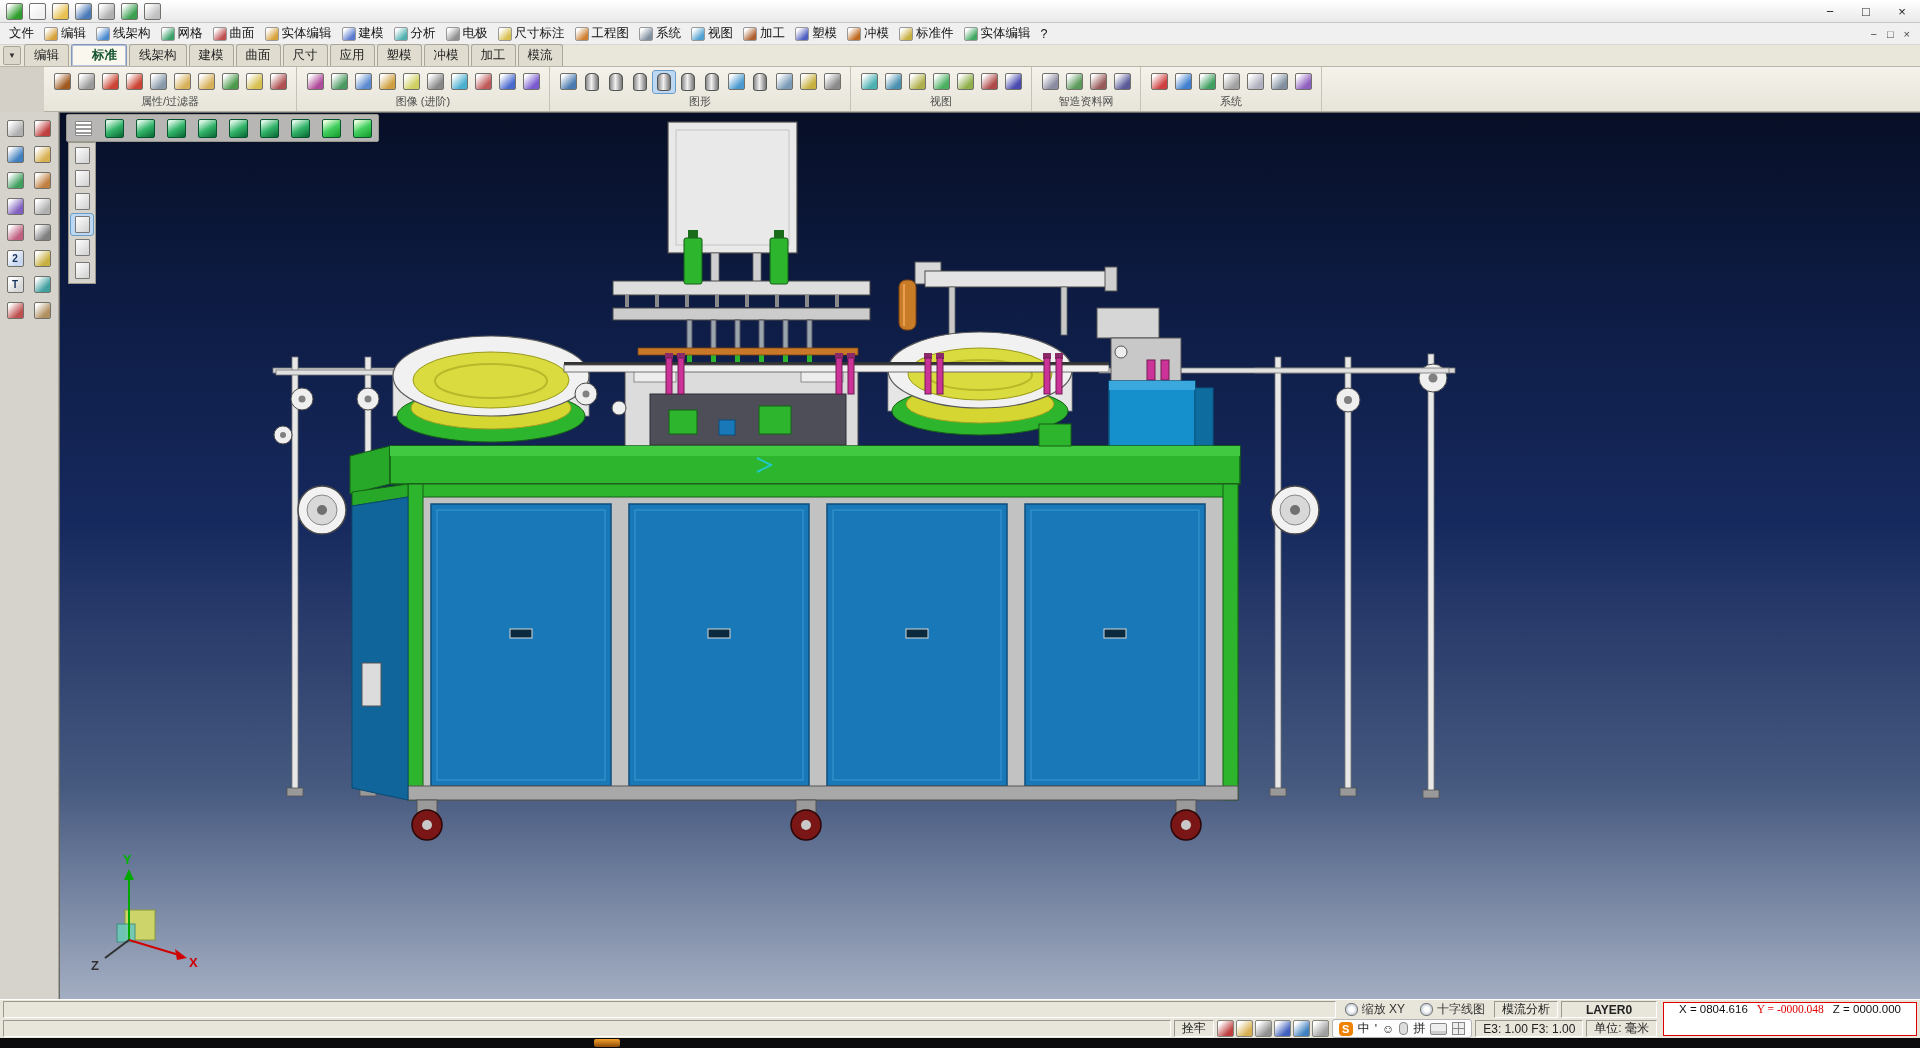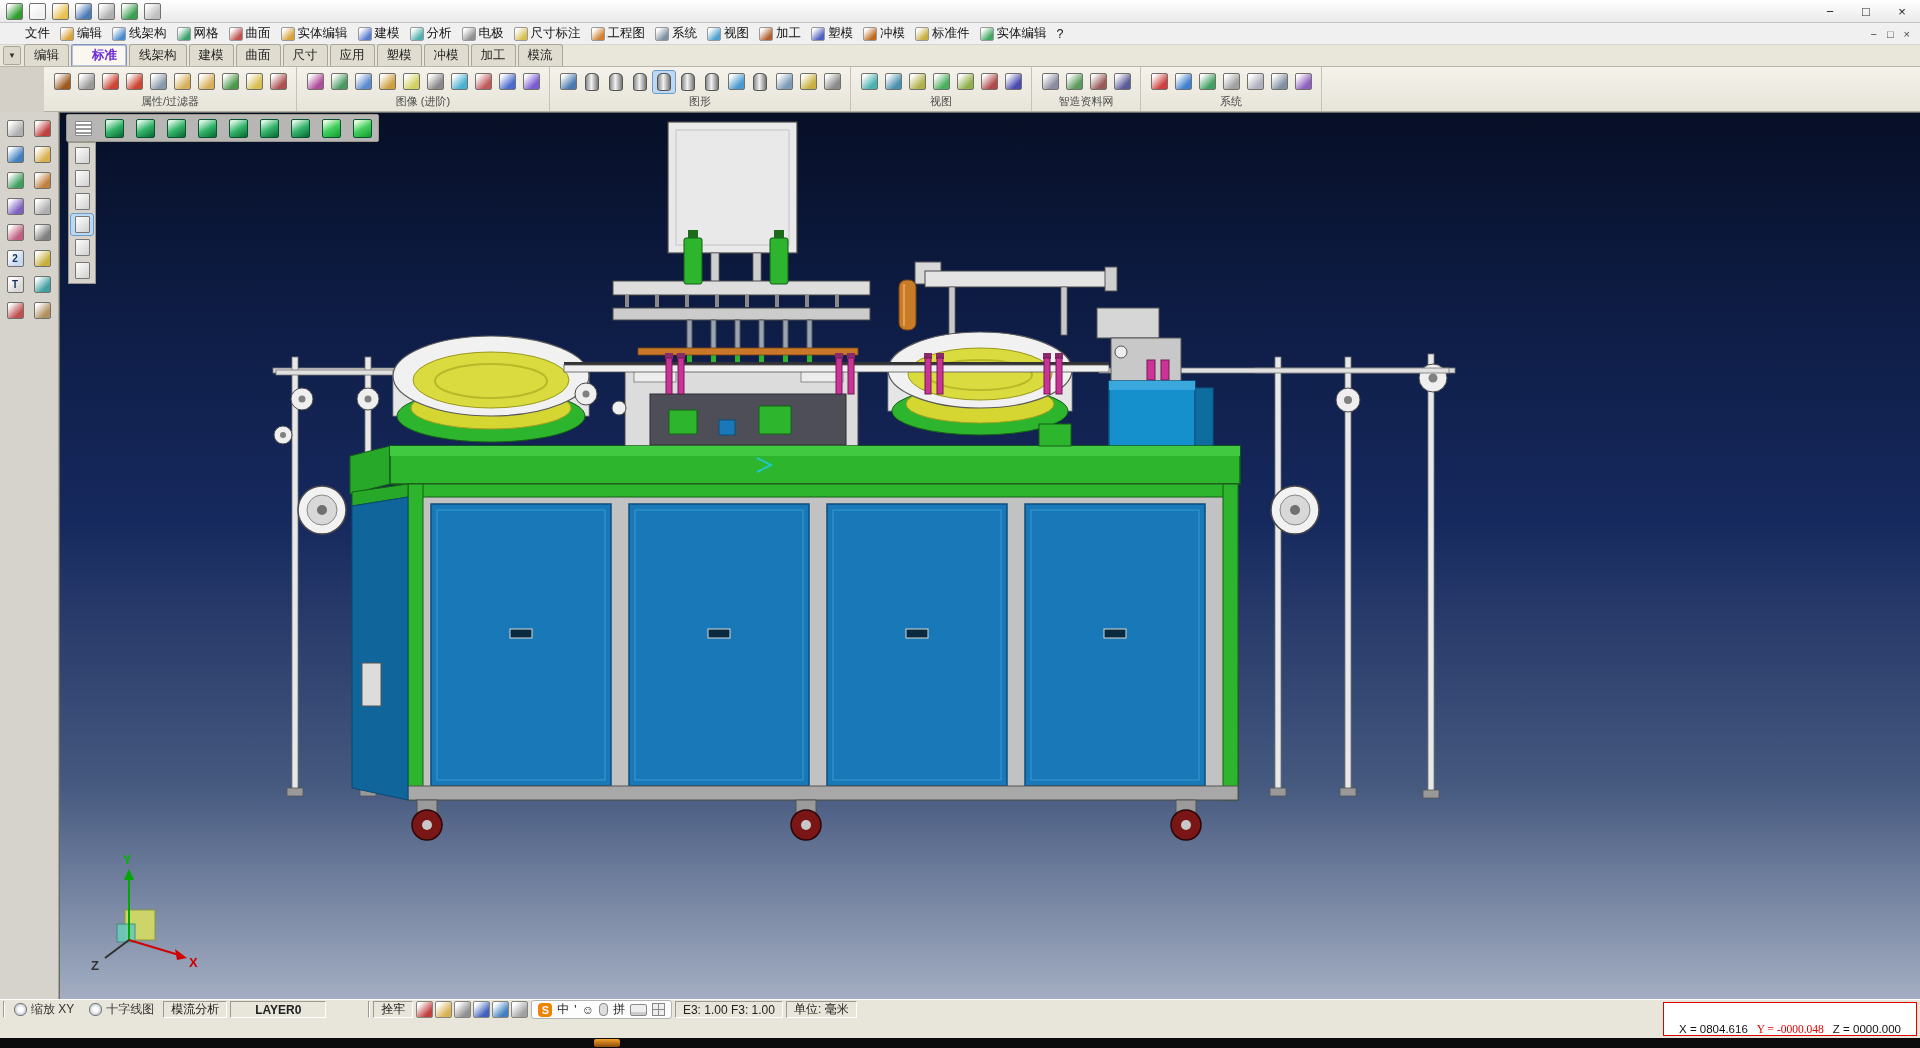--- a/index.html
+++ b/index.html
@@ -12,35 +12,35 @@
     border-bottom:1px solid #c6c6c6;position:relative;flex:0 0 auto;}
   .tb-icons{display:flex;gap:3px;padding-left:4px;z-index:2;}
   .tb-icons .tbi{width:18px;height:18px;}
   .tb-title{position:absolute;left:0;right:0;text-align:center;font-size:13px;color:#1a1a1a;}
   .tb-controls{margin-left:auto;display:flex;z-index:2;}
   .tb-btn{width:36px;height:21px;display:flex;align-items:center;justify-content:center;
     font-size:13px;color:#222;cursor:default;}
 
   
   .menubar{height:21px;background:#f0f0f0;display:flex;align-items:center;border-bottom:1px solid #d6d6d6;
-    padding-left:20px;flex:0 0 auto;}
+    padding-left:4px;flex:0 0 auto;}
   .menu-item{display:flex;align-items:center;gap:3px;padding:2px 5px;font-size:12.5px;color:#111;white-space:nowrap;}
   .mi-icon{width:12px;height:12px;border:1px solid #999;border-radius:2px;flex:0 0 auto;
     background:linear-gradient(135deg,#ffffff 15%,var(--c,#ccc) 75%);}
   .mdi-controls{margin-left:auto;display:flex;gap:10px;padding-right:10px;font-size:11px;color:#444;}
   .mdi-controls span{cursor:default;}
 
   
   .tabbar{height:21px;background:#e9e6da;display:flex;align-items:flex-end;border-bottom:1px solid #b9b6a9;
     padding-left:3px;flex:0 0 auto;}
   .tab-dd{width:16px;height:17px;font-size:8px;color:#333;display:flex;align-items:center;justify-content:center;
     border:1px solid #a9a69a;background:#dcd9cc;margin:0 3px 1px 0;border-radius:2px;}
   .tab{padding:2px 9px 2px;font-size:12.5px;color:#222;background:#e0ddd0;border:1px solid #aaa79a;border-bottom:none;
     border-radius:3px 3px 0 0;margin-right:2px;white-space:nowrap;}
-  .tab.sel{background:#f9f7ee;font-weight:bold;color:#6d28d9;border-color:#8494b8;
+  .tab.sel{background:#f9f7ee;font-weight:bold;color:#14532d;border-color:#8494b8;
     box-shadow:inset 0 0 0 1px #b7c3dd;padding-left:20px;}
 
   
   .toolbar{height:44px;background:linear-gradient(#f4f2ea,#e7e4d9);display:flex;align-items:stretch;
     border-bottom:1px solid #b2afa2;flex:0 0 auto;margin-left:44px;}
   .tgroup{display:flex;flex-direction:column;border-right:1px solid #c6c3b6;padding:1px 6px 0;}
   .tg-icons{display:flex;align-items:center;height:27px;}
   .tg-label{text-align:center;font-size:11px;color:#4a4a4a;height:14px;line-height:13px;white-space:nowrap;}
   .tbi{position:relative;width:22px;height:22px;margin:0 1px;border-radius:2px;display:flex;
     align-items:center;justify-content:center;flex:0 0 auto;}
@@ -78,33 +78,33 @@
   .mini-toolbar .tbi .g{width:13px;height:15px;border:1px solid #777;border-radius:1px;
     background:linear-gradient(135deg,#fff,#cfcfcf);}
 
   .watermark{position:absolute;left:831px;top:386px;display:flex;align-items:center;gap:9px;opacity:.96;}
   .wm-logo{width:44px;height:44px;flex:0 0 auto;}
   .wm-title{font-size:24px;font-weight:bold;color:var(--orange,#ef8200);letter-spacing:2px;line-height:26px;}
   .wm-sub{font-size:7.5px;color:#f09a30;letter-spacing:.6px;}
 
   
   .statusbar{height:38px;background:#e8e5da;border-top:1px solid #ffffff;display:flex;flex:0 0 auto;}
-  .s-stack{flex:1 1 auto;display:flex;flex-direction:row;min-width:0;gap:36px;}
+  .s-stack{flex:1 1 auto;display:flex;flex-direction:column;min-width:0;}
   .srow{height:19px;display:flex;align-items:center;gap:3px;padding:0 3px;}
   .s-fill{flex:1 1 auto;align-self:stretch;margin:1px 0;border:1px solid;border-color:#9a9a92 #fff #fff #9a9a92;}
   .s-field{height:15px;display:flex;align-items:center;padding:0 7px;font-size:12px;color:#222;
     border:1px solid;border-color:#9a9a92 #fff #fff #9a9a92;background:#e8e5da;white-space:nowrap;}
   .s-layer{font-weight:bold;min-width:80px;justify-content:center;}
   .s-toggle{height:15px;display:flex;align-items:center;gap:4px;padding:0 6px;font-size:12px;color:#333;white-space:nowrap;}
   .s-ic{width:11px;height:11px;border:1px solid #777;border-radius:6px;background:radial-gradient(#fff 30%,#9ab 100%);}
   .s-icons{display:flex;align-items:center;gap:2px;}
   .s-chip{width:15px;height:15px;border:1px solid #86857d;border-radius:2px;
     background:linear-gradient(135deg,#fff 15%,var(--c,#aaa) 75%);}
   .coords{flex:0 0 auto;width:252px;margin:2px 3px;background:#fff;border:1px solid #e00000;
-    display:flex;align-items:flex-end;justify-content:center;gap:9px;font-size:11.5px;color:#111;white-space:nowrap;}
+    display:flex;align-items:flex-start;justify-content:center;gap:9px;font-size:11.5px;color:#111;white-space:nowrap;}
   .coords .cy{color:#e00000;font-family:Liberation Serif, serif;}
 
   .ime{height:17px;background:#fdfdfd;border:1px solid #b4b4b4;border-radius:3px;display:flex;
     align-items:center;gap:5px;padding:0 6px;}
   .ime-logo{width:14px;height:14px;border-radius:4px;background:var(--orange,#ef8200);color:#fff;
     font-size:11px;font-weight:bold;display:flex;align-items:center;justify-content:center;}
   .ime-item{font-size:12px;color:#222;}
   .ime-mic{width:7px;height:11px;border:1px solid #888;border-radius:4px;background:#ddd;}
   .ime-kbd{width:15px;height:10px;border:1px solid #888;border-radius:2px;background:#eee;
     box-shadow:inset 0 -3px 0 #ccc;}

